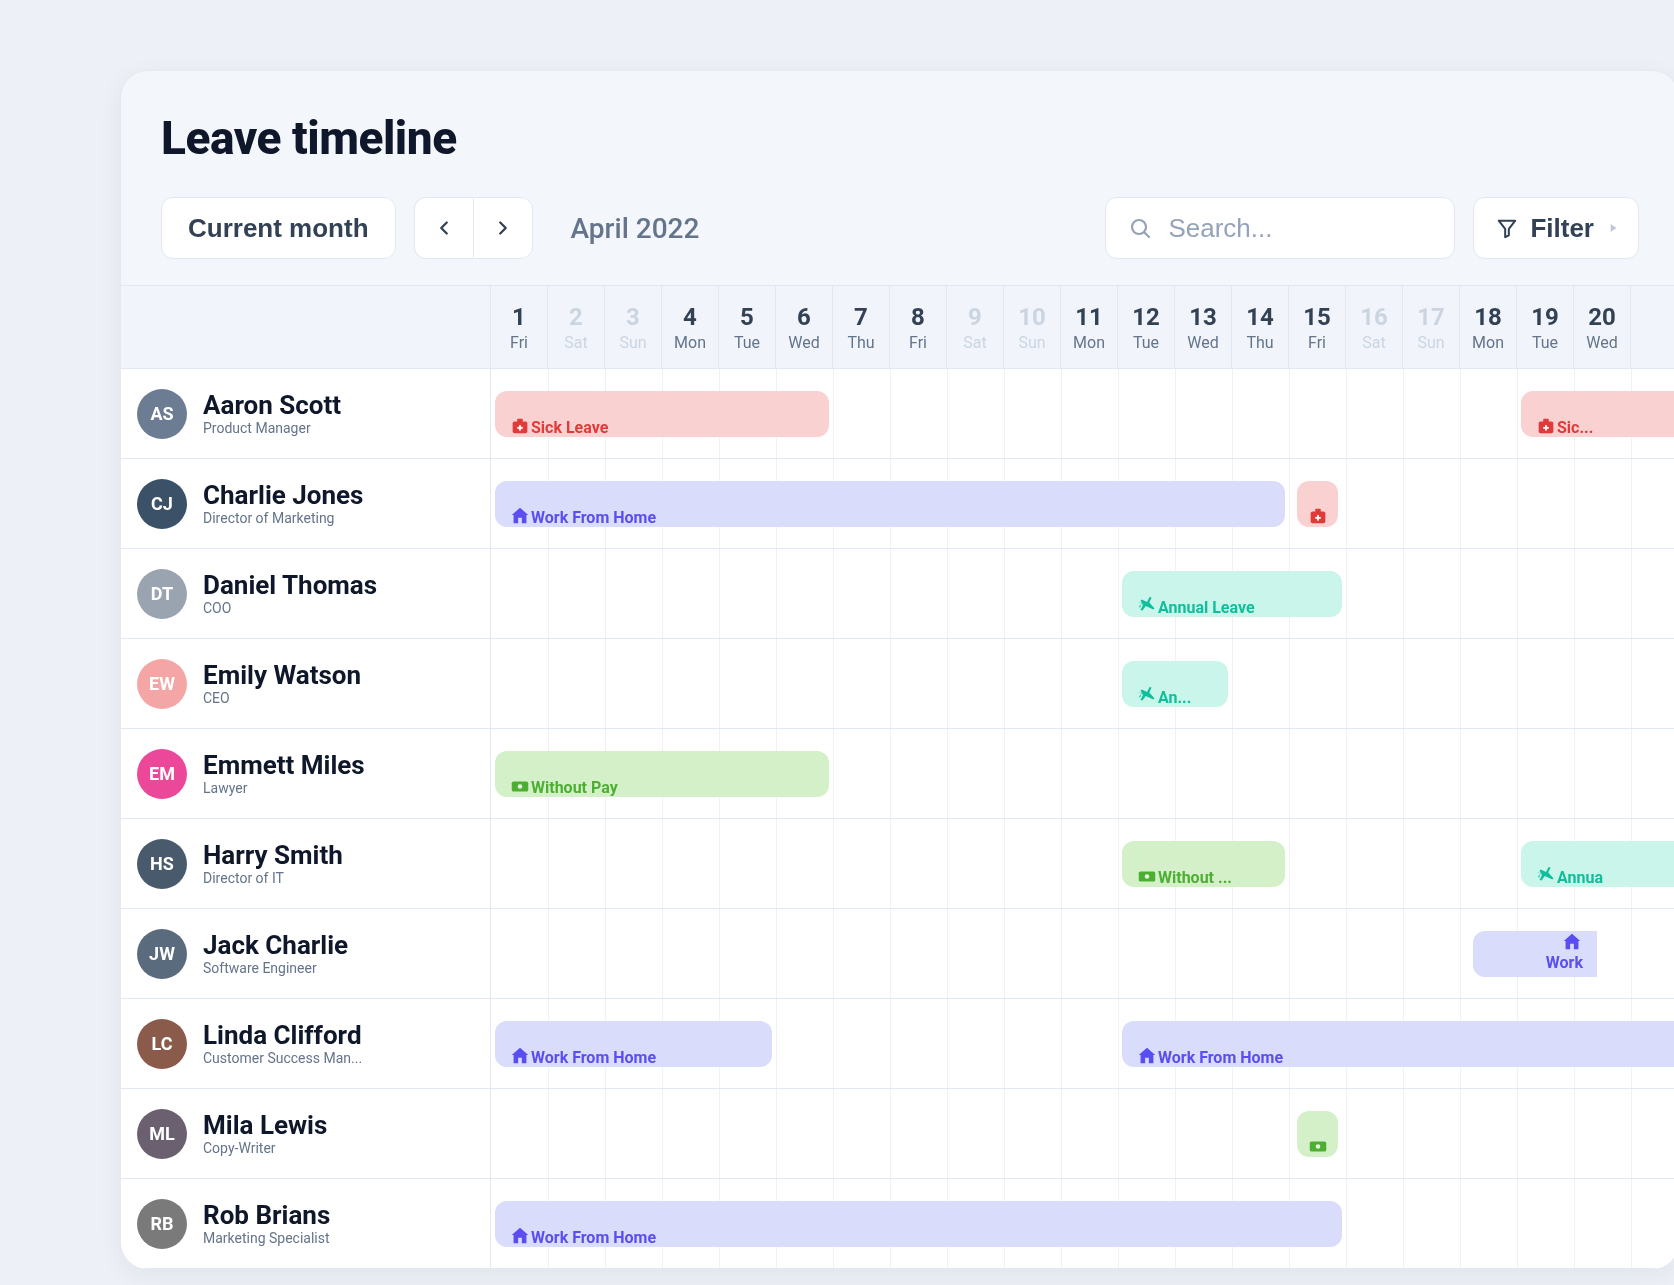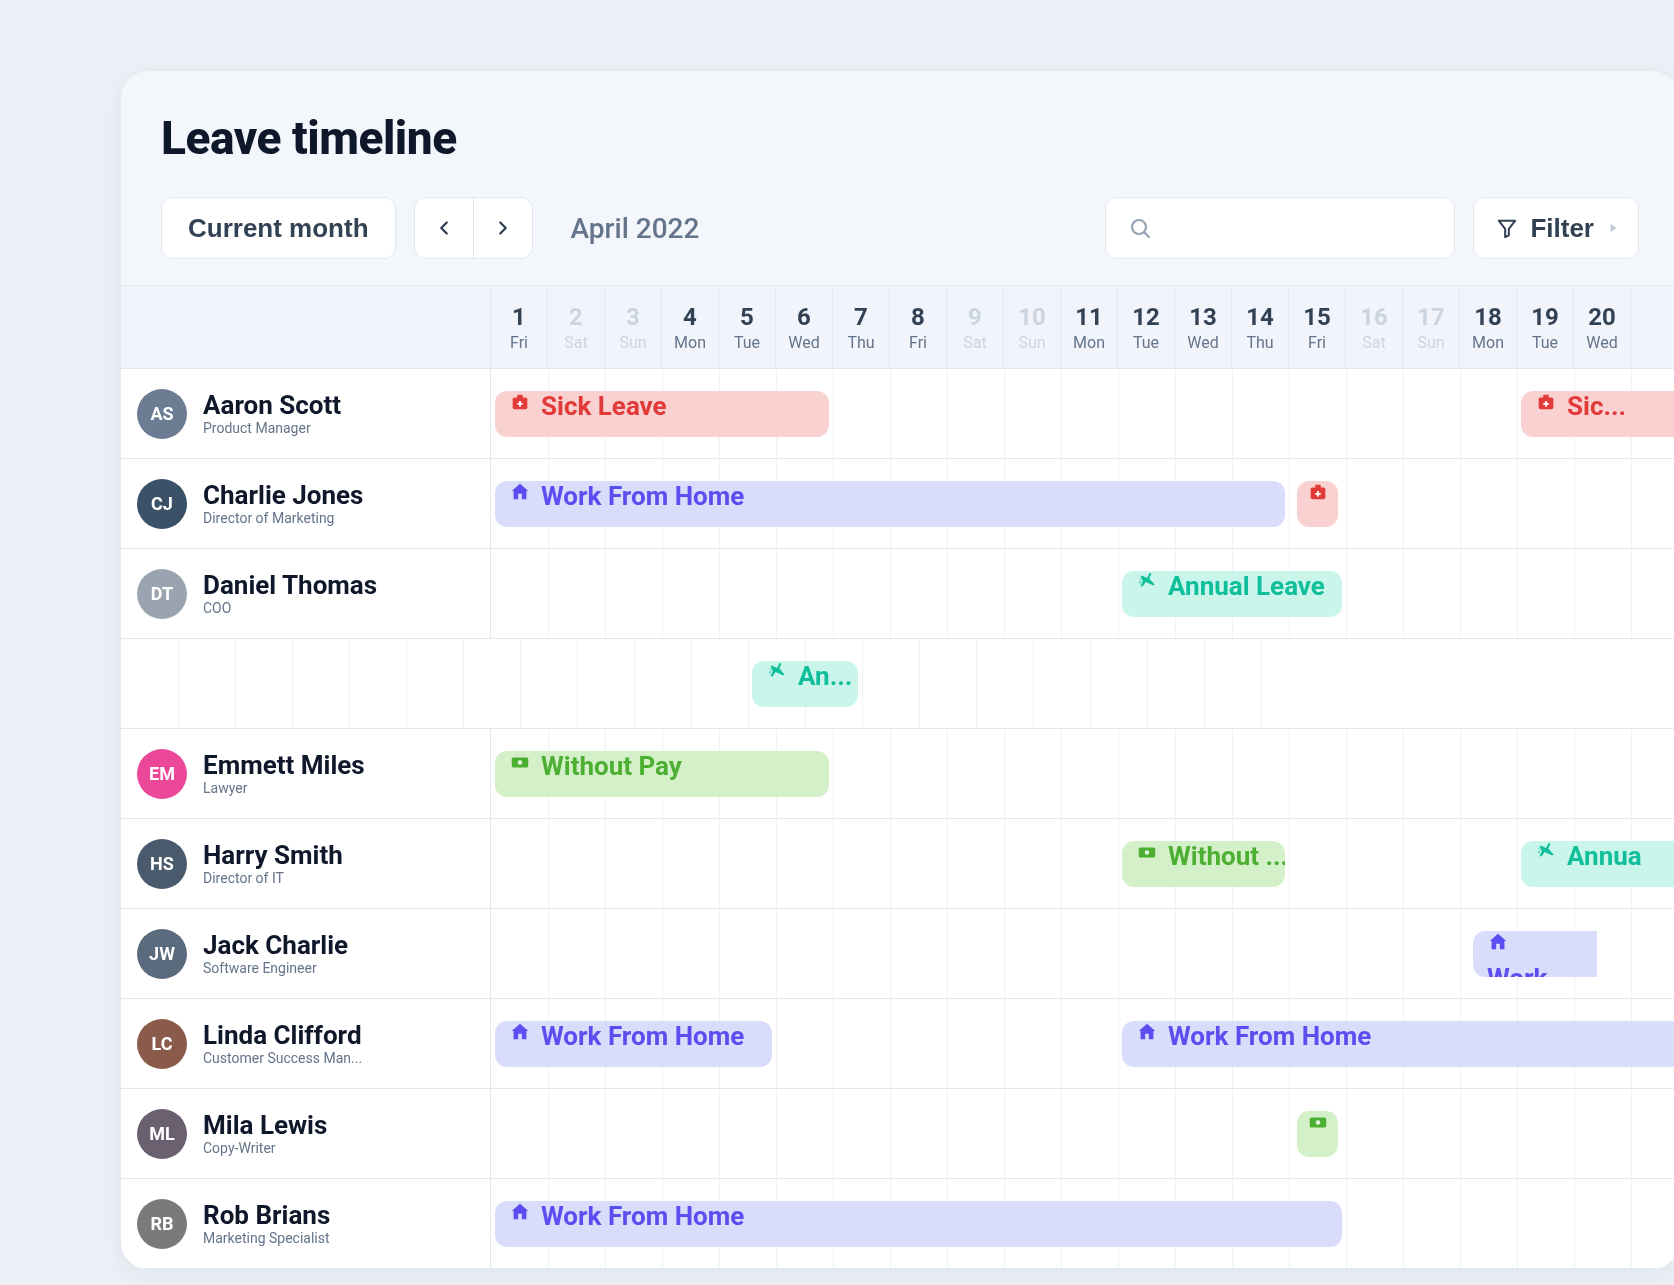--- a/index.html
+++ b/index.html
@@ -144,24 +144,24 @@
   }
   .track .grid-line {
     position:absolute; top:0; bottom:0; width:1px; background:#eef2f7;
   }
   .bar {
     position:absolute;
     top:50%; transform:translateY(-50%);
     height:46px;
     border-radius:12px;
     display:flex;
-    align-items:flex-start;
-    gap:10px;
+    align-items:flex-end;
+    gap:0;
     padding:0 14px;
-    font-size:26px;
+    font-size:16px;
     font-weight:700;
     white-space:nowrap;
     overflow:hidden;
   }
   .bar.wfh   { background:#d9dcfb; color:#5b4ef0; }
   .bar.sick  { background:#fad1d1; color:#e23939; }
   .bar.annual{ background:#c9f5ea; color:#0fbf9b; }
   .bar.nopay { background:#d4f0c9; color:#4caf32; }
 
   .ico { display:inline-flex; }
@@ -196,20 +196,21 @@
     </div>
     <div class="month-label">April 2022</div>
     <div class="spacer"></div>
     <label class="search">
       <span class="ico">
         <svg width="24" height="24" viewBox="0 0 24 24" fill="none" stroke="#94a3b8" stroke-width="2.2" stroke-linecap="round" stroke-linejoin="round">
             <circle cx="11" cy="11" r="7"></circle>
             <line x1="21" y1="21" x2="16.5" y2="16.5"></line>
           </svg>
       </span>
+      <input type="text" placeholder="Search..." style="">
     </label>
     <button class="btn filter-btn">
       <span class="ico">
         <svg width="22" height="22" viewBox="0 0 24 24" fill="none" stroke="#334155" stroke-width="2.2" stroke-linecap="round" stroke-linejoin="round">
             <polygon points="3 4 21 4 14 13 14 20 10 22 10 13 3 4"></polygon>
           </svg>
       </span>
       <span>Filter</span>
       <span class="ico chev-small">
         <svg width="14" height="14" viewBox="0 0 24 24" fill="#94a3b8">
@@ -441,20 +442,27 @@
               <span class="ico">
                 <svg width="22" height="22" viewBox="0 0 24 24">
                   <path fill="#0fbf9b" d="M2 16l6-2 2 6 2-1-1-6 8-3c1-.4 1-2 0-2l-8-.5L9 2 7 3l2 6-6 2 0 2 4 1-1 4 2 1-2-5z" transform="rotate(45 12 12)"></path>
                 </svg>
               </span>
               <span>Annual Leave</span>
             </div>
           </div>
         </div>
         <div class="body-row">
+          <div class="name-cell">
+    <div class="avatar" style="background:#f4a6a6">EW</div>
+    <div class="name-block">
+      <div class="person-name">Emily Watson</div>
+      <div class="person-role">CEO</div>
+    </div>
+          </div>
           <div class="track">
             <div class="grid-line" style="left: 57px;"></div>
             <div class="grid-line" style="left: 114px;"></div>
             <div class="grid-line" style="left: 171px;"></div>
             <div class="grid-line" style="left: 228px;"></div>
             <div class="grid-line" style="left: 285px;"></div>
             <div class="grid-line" style="left: 342px;"></div>
             <div class="grid-line" style="left: 399px;"></div>
             <div class="grid-line" style="left: 456px;"></div>
             <div class="grid-line" style="left: 513px;"></div>

